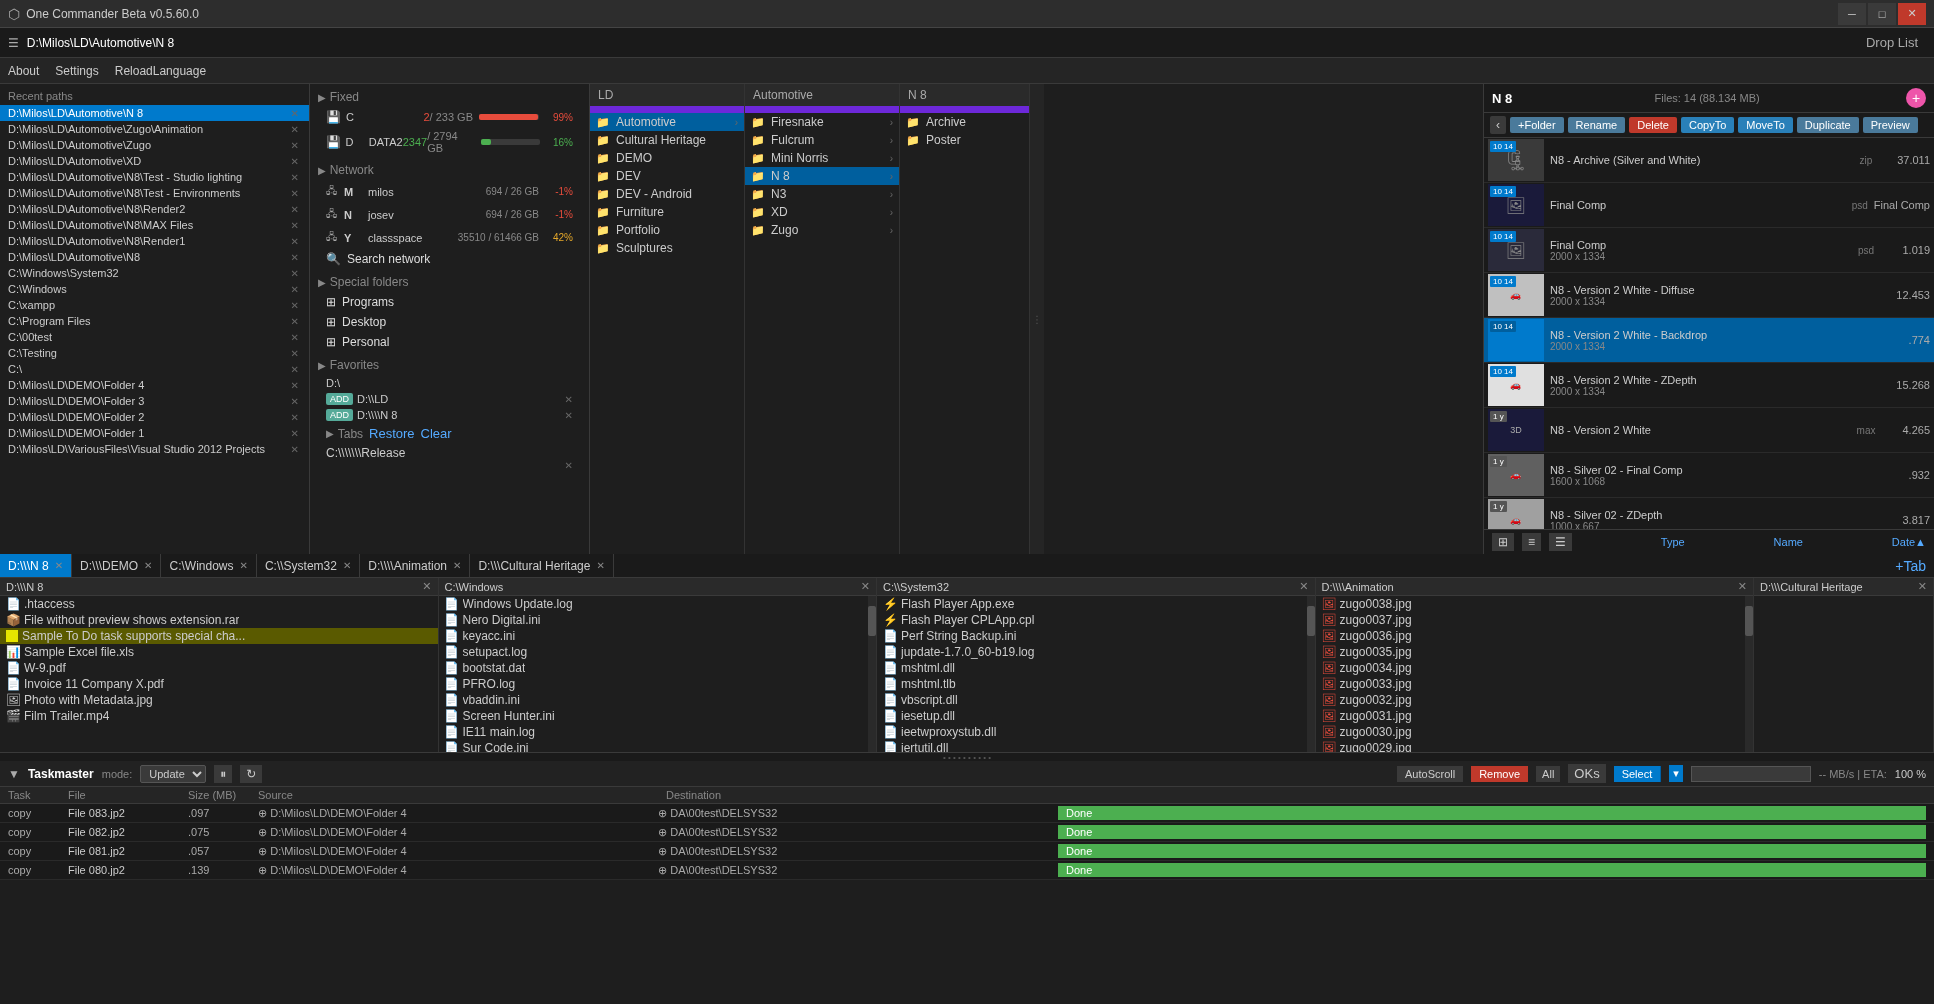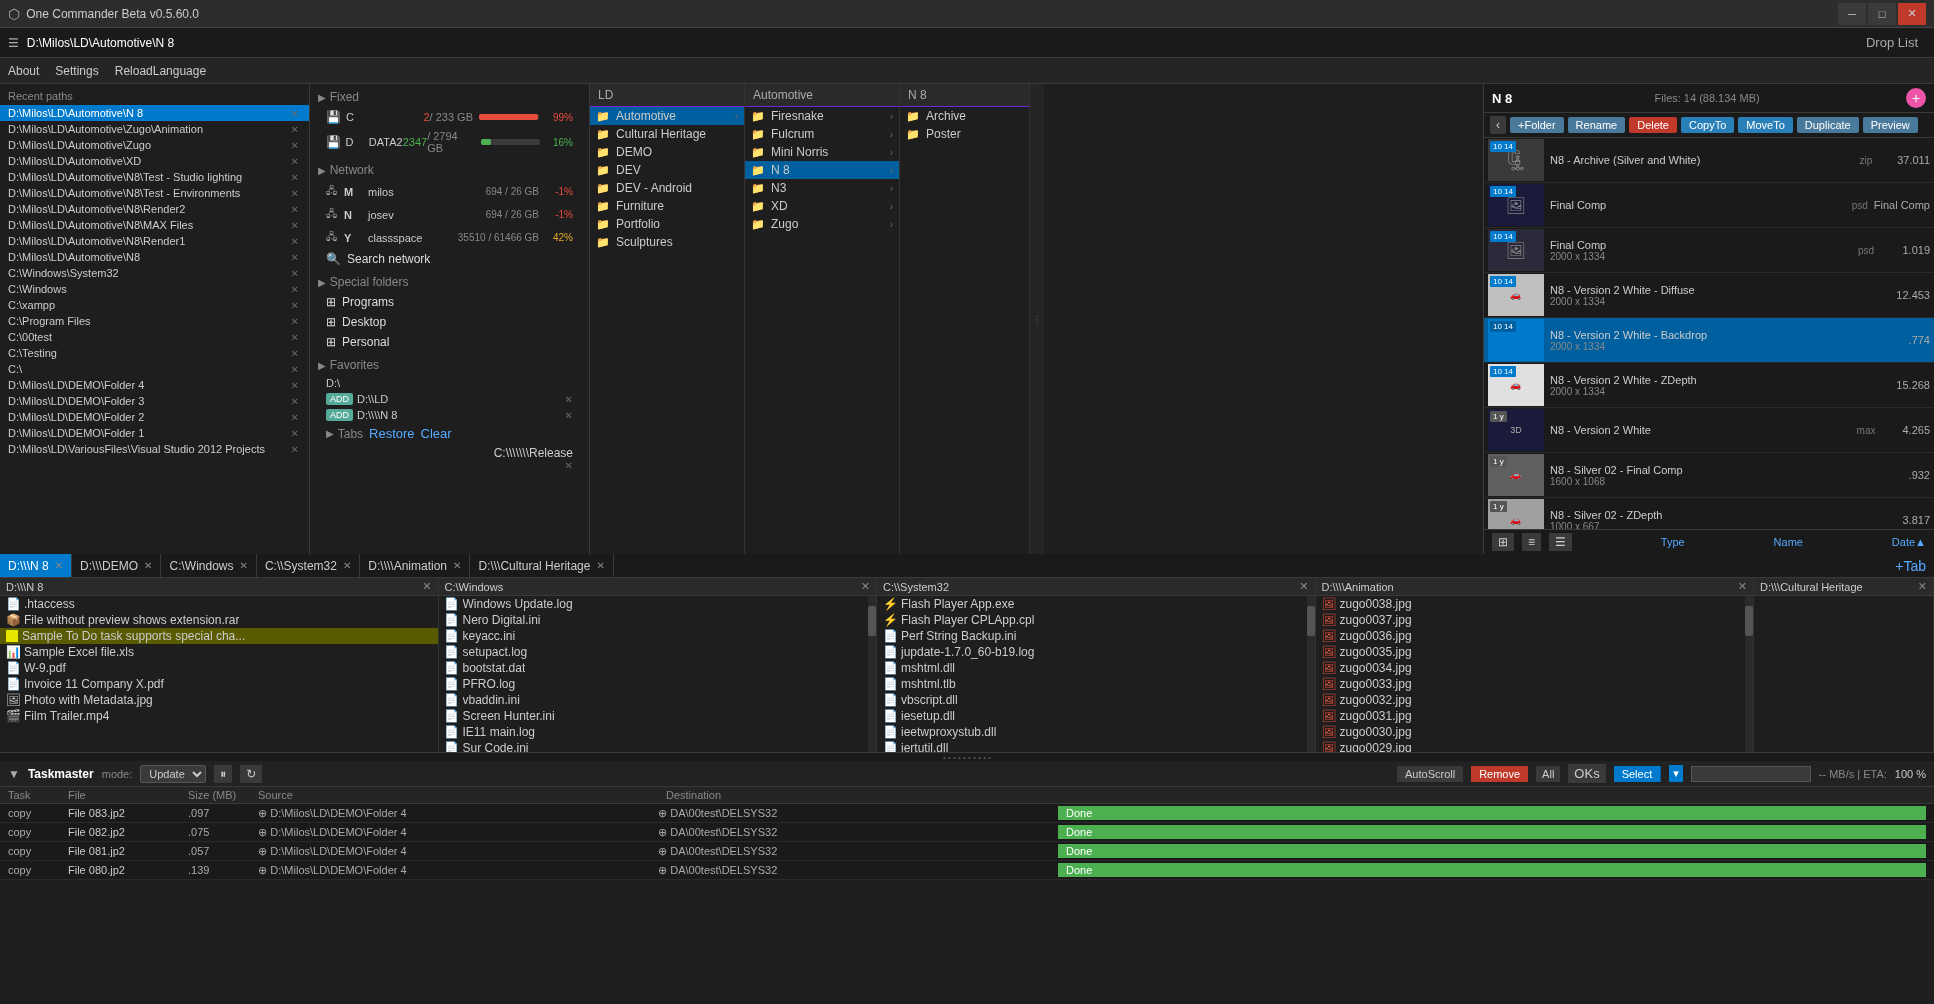--- a/index.html
+++ b/index.html
@@ -93,42 +93,42 @@
     .net-usage { font-size: 10px; }
     .net-pct { font-size: 10px; width: 34px; text-align: right; }
     .special-item { display: flex; align-items: center; padding: 3px 16px; cursor: pointer; gap: 6px; }
     .fav-item { padding: 2px 16px; cursor: pointer; color: #ccc; font-size: 11px; }
     .fav-add { display: flex; align-items: center; padding: 2px 16px; gap: 4px; }
     .add-badge { background: #5a9; color: #fff; font-size: 9px; padding: 1px 4px; border-radius: 2px; }
     .fav-path { color: #ccc; font-size: 11px; }
     .fav-close { color: #666; font-size: 10px; margin-left: auto; cursor: pointer; }
     .tabs-bar { display: flex; align-items: center; padding: 3px 16px; gap: 6px; }
     .tabs-action { color: #5af; font-size: 13px; cursor: pointer; }
-    .tab-entry { display: flex; align-items: flex-end; padding: 2px 16px; color: #ccc; font-size: 11px; flex-direction: column; }
+    .tab-entry { display: flex; align-items: flex-start; padding: 2px 16px; color: #ccc; font-size: 11px; flex-direction: column; }
     .tab-entry .fav-close { margin-left: auto; }
 
     
     #file-browser {
       flex: 1;
       display: flex;
       border-right: 1px solid #3a3a3a;
       overflow: hidden;
     }
     .file-col {
       width: 160px;
       border-right: 1px solid #333;
       overflow-y: auto;
       flex-shrink: 0;
     }
     .file-col-header {
       background: #2a2a2a;
       padding: 4px 8px;
       color: #aaa;
       font-size: 12px;
-      border-bottom: 1px solid #6d28d9;
+      border-bottom: 7px solid #6d28d9;
       position: sticky;
       top: 0;
     }
     .file-entry { display: flex; align-items: center; padding: 2px 6px; cursor: pointer; color: #ccc; font-size: 11px; }
     .file-entry.selected { background: #005f9e; }
     .file-icon { width: 16px; margin-right: 4px; color: #5af; font-size: 11px; }
     .file-name { flex: 1; overflow: hidden; text-overflow: ellipsis; white-space: nowrap; }
     .file-arrow { color: #666; font-size: 10px; }
 
     

